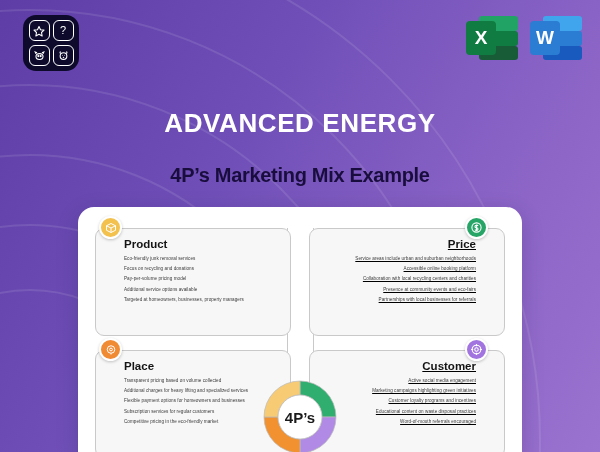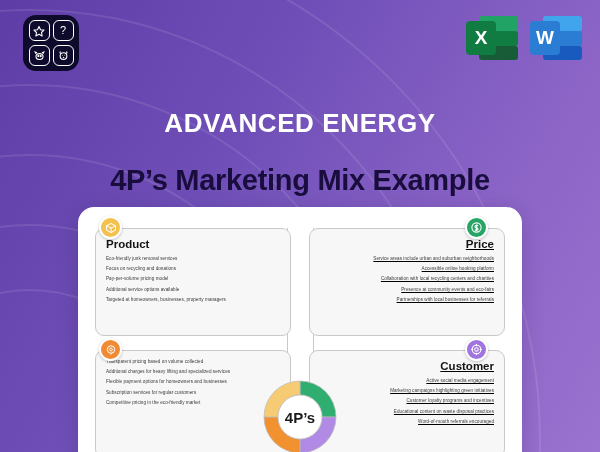--- a/index.html
+++ b/index.html
@@ -35,31 +35,31 @@
   .xl .badge{background:#107c41;}
   .wd .b1{left:13px;top:4px;width:39px;height:15px;background:#41a5ee;}
   .wd .b2{left:13px;top:19px;width:39px;height:15px;background:#2b7cd3;}
   .wd .b3{left:13px;top:34px;width:39px;height:14px;background:#185abd;}
   .wd .badge{background:#2b7cd3;}
 
   
   .kicker{position:absolute;left:0;right:0;top:108px;text-align:center;color:#ffffff;
     font-size:26px;font-weight:bold;letter-spacing:.6px;}
   .headline{position:absolute;left:0;right:0;top:164px;text-align:center;color:#190d3d;
-    font-size:29px;font-weight:bold;letter-spacing:-.3px;}
+    font-size:20px;font-weight:bold;letter-spacing:-.3px;}
 
   
   .card{position:absolute;left:78px;top:207px;width:444px;height:260px;
     background:#ffffff;border-radius:16px;box-shadow:0 6px 22px rgba(20,10,50,.18);
     overflow:hidden;}
 
   .grid{position:absolute;left:0;top:0;width:444px;height:260px;}
 
   .quad{position:absolute;width:196px;height:108px;background:#f7f7f7;
-    border:1px solid #c9c9c9;border-radius:9px;box-sizing:border-box;padding:9px 10px;}
+    border:1px solid #c9c9c9;border-radius:9px;box-sizing:border-box;padding:9px 28px;}
   .q-tl{left:17px;top:21px;}
   .q-tr{left:231px;top:21px;}
   .q-bl{left:17px;top:143px;}
   .q-br{left:231px;top:143px;}
   .q-tr,.q-br{text-align:right;text-decoration:underline;}
 
   .q-title{font-size:11.5px;font-weight:bold;color:#141414;margin:0 0 7px 0;}
   .q-item{font-size:4.6px;color:#3a3a3a;line-height:1.05;margin-bottom:5.4px;letter-spacing:.05px;}
 
   
@@ -165,20 +165,21 @@
       <div class="quad q-tr">
         <div class="q-title">Price</div>
         <div class="q-item">Service areas include urban and suburban neighborhoods</div>
         <div class="q-item">Accessible online booking platform</div>
         <div class="q-item">Collaboration with local recycling centers and charities</div>
         <div class="q-item">Presence at community events and eco-fairs</div>
         <div class="q-item">Partnerships with local businesses for referrals</div>
       </div>
 
       <div class="quad q-bl">
+        <div class="q-title">Place</div>
         <div class="q-item">Transparent pricing based on volume collected</div>
         <div class="q-item">Additional charges for heavy lifting and specialized services</div>
         <div class="q-item">Flexible payment options for homeowners and businesses</div>
         <div class="q-item">Subscription services for regular customers</div>
         <div class="q-item">Competitive pricing in the eco-friendly market</div>
       </div>
 
       <div class="quad q-br">
         <div class="q-title">Customer</div>
         <div class="q-item">Active social media engagement</div>

